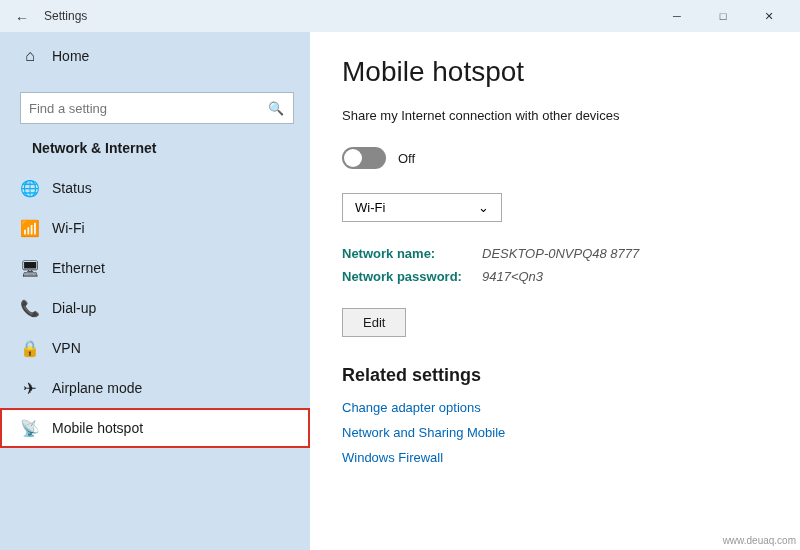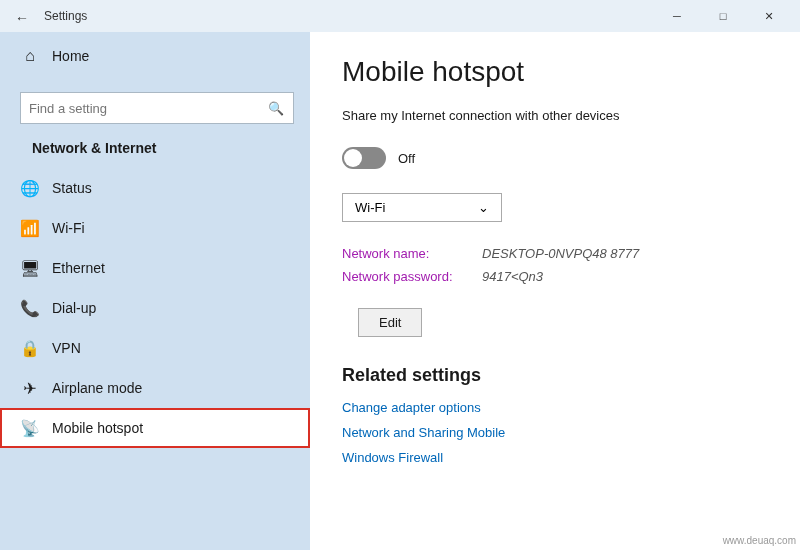--- a/index.html
+++ b/index.html
@@ -75,27 +75,27 @@
     .section-label { font-size: 13px; color: #1a1a1a; margin-bottom: 10px; }
     .dropdown {
       display: flex; align-items: center; justify-content: space-between;
       border: 1px solid #aaa; padding: 6px 12px; width: 160px; cursor: pointer;
       background: #fff; font-size: 13px; margin-bottom: 24px;
     }
 
     
     .network-info { margin-bottom: 24px; }
     .info-row { display: flex; margin-bottom: 8px; font-size: 13px; }
-    .info-label { color: #a21caf; width: 140px; flex-shrink: 0; }
+    .info-label { color: #0f766e; width: 140px; flex-shrink: 0; font-weight: bold; }
     .info-value { color: #555; font-style: italic; }
 
     
     .edit-btn {
       border: 1px solid #aaa; background: #f0f0f0; padding: 6px 20px;
-      font-size: 13px; cursor: pointer; color: #1a1a1a; margin-left: 16px;
+      font-size: 13px; cursor: pointer; color: #1a1a1a;
     }
 
     
     .related-title { font-size: 18px; font-weight: 700; color: #1a1a1a; margin-bottom: 14px; margin-top: 21px; }
     .related-link { font-size: 13px; color: #0067b8; cursor: pointer; margin-bottom: 10px; display: block; }
 
     
     .watermark {
       position: fixed; bottom: 4px; right: 4px; font-size: 10px; color: #999;
     }

